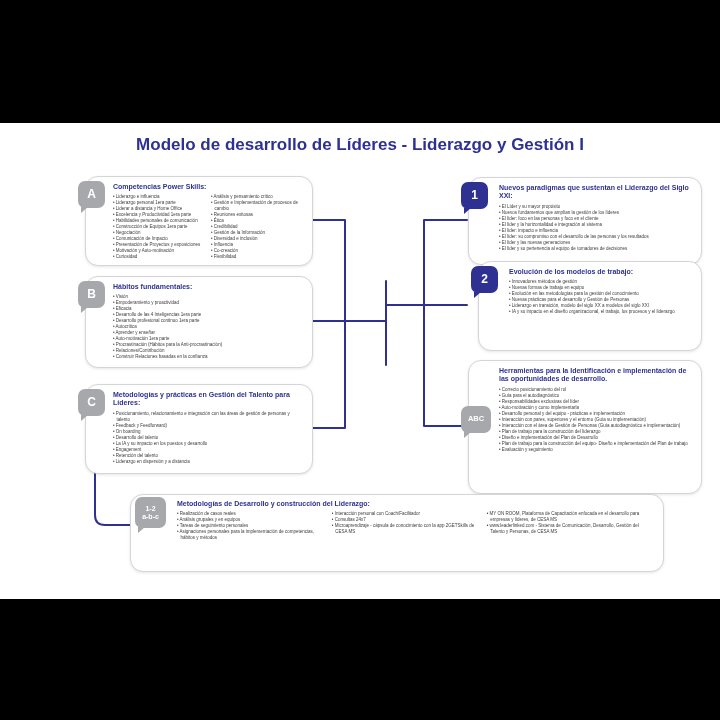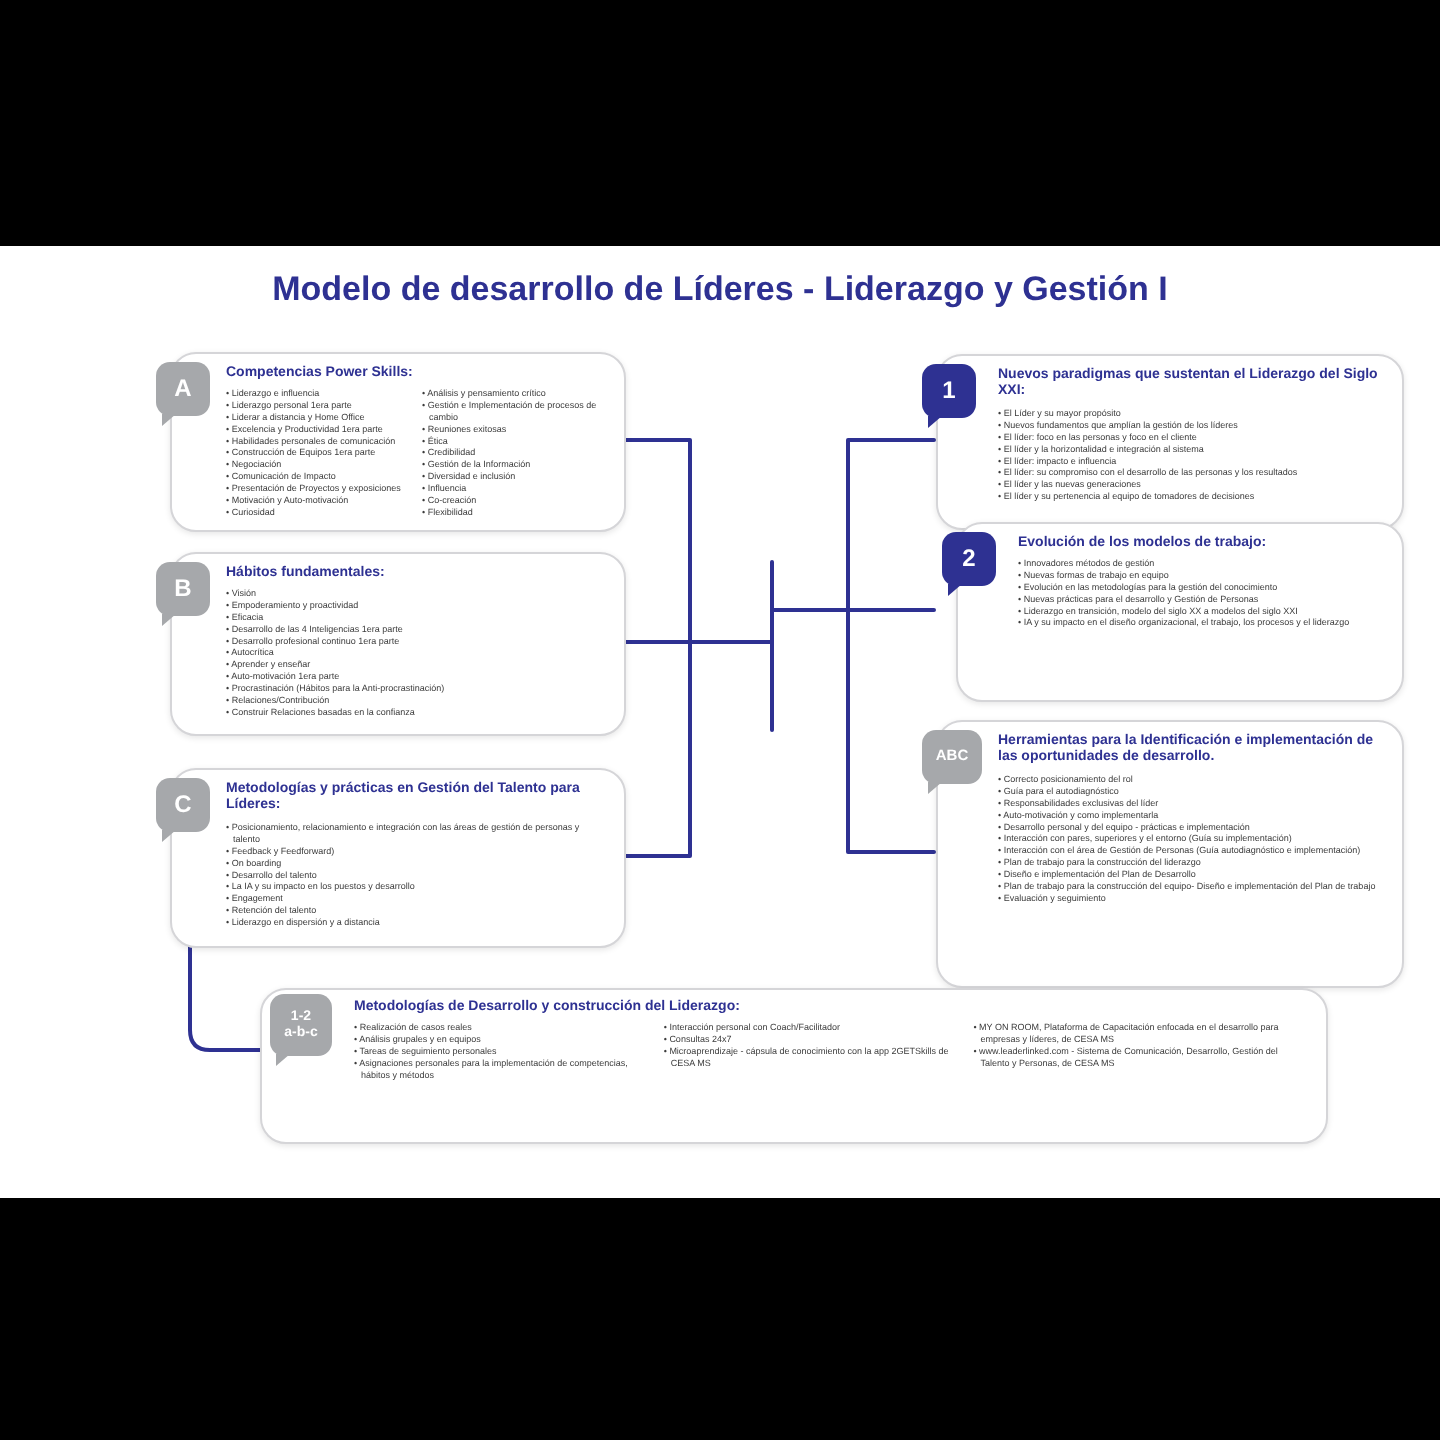--- a/index.html
+++ b/index.html
@@ -175,21 +175,21 @@
               <li>Evolución en las metodologías para la gestión del conocimiento</li>
               <li>Nuevas prácticas para el desarrollo y Gestión de Personas</li>
               <li>Liderazgo en transición, modelo del siglo XX a modelos del siglo XXI</li>
               <li>IA y su impacto en el diseño organizacional, el trabajo, los procesos y el liderazgo</li>
             </ul>
         </div>
       </div>
     </section>
 
     <section class="box box-abc">
-      <div class="tab gray tab-abc" style="white-space: pre-line;">ABC</div>
+      <div class="tab gray tab-abc" style="white-space: pre-line; margin-top: 41px;">ABC</div>
       <h2 class="box-title" style="white-space: pre-line;">Herramientas para la Identificación e implementación de las oportunidades de desarrollo.</h2>
       <div class="scale-wrap">
         <div class="scale">
           <ul class="list">
               <li>Correcto posicionamiento del rol</li>
               <li>Guía para el autodiagnóstico</li>
               <li>Responsabilidades exclusivas del líder</li>
               <li>Auto-motivación y como implementarla</li>
               <li>Desarrollo personal y del equipo - prácticas e implementación</li>
               <li>Interacción con pares, superiores y el entorno (Guía su implementación)</li>

